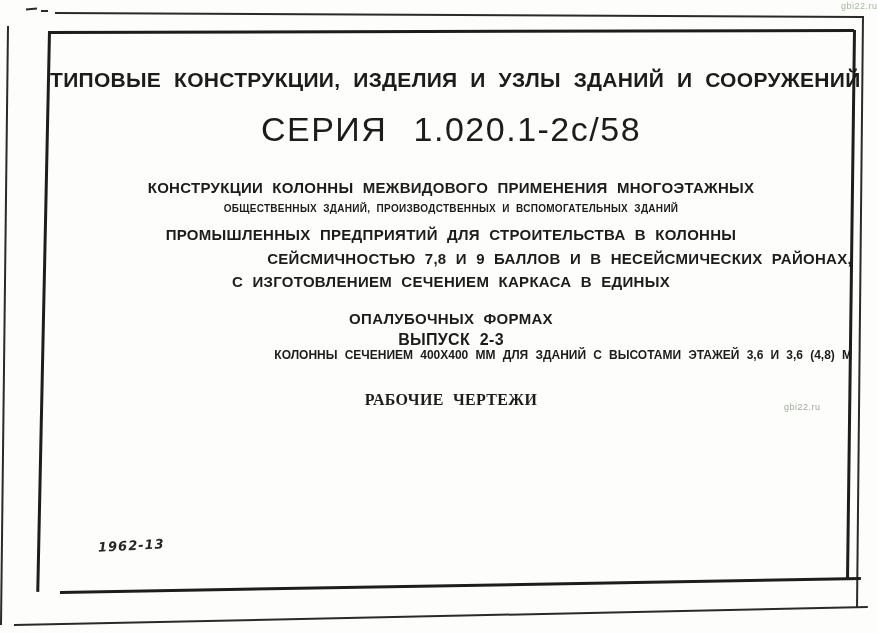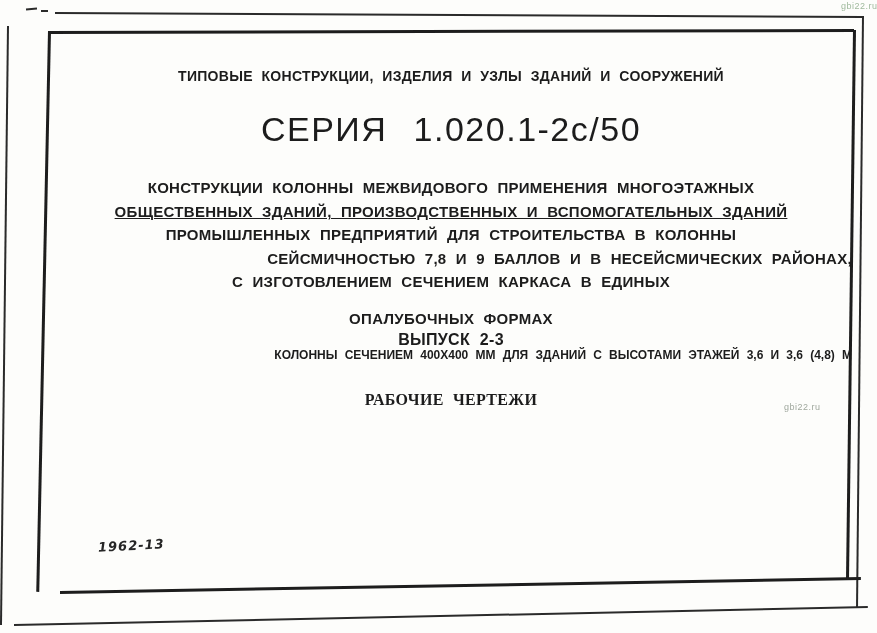--- a/index.html
+++ b/index.html
@@ -41,24 +41,24 @@
   .tline {
     position: absolute;
     left: 0; width: 100%;
     text-align: center;
     white-space: nowrap;
     font-weight: bold;
     color: #1c1c1c;
     word-spacing: 0.32em;
     letter-spacing: 0.3px;
   }
-  .doc-header   { top: 38px;  font-size: 14px; }
+  .doc-header   { top: 38px;  font-size: 21px; }
   .series-title { top: 80px;  font-size: 34px; font-weight: normal; letter-spacing: 1.5px; word-spacing: 0.45em; }
   .desc-0 { top: 149px; font-size: 15px; }
-  .desc-1 { top: 173px; font-size: 15px; text-decoration: underline; }
+  .desc-1 { top: 173px; font-size: 10px; }
   .desc-2 { top: 196px; font-size: 15px; }
   .desc-3 { top: 220px; font-size: 15px; text-align: right; }
   .desc-4 { top: 243px; font-size: 15px; }
   .desc-5 { top: 280px; font-size: 15px; }
   .issue-label  { top: 301px; font-size: 16px; }
   .subject-line { top: 318px; font-size: 12px; letter-spacing: 0px; text-align: right; }
   .doc-type     { top: 361px; font-size: 16px; font-family: Liberation Serif, serif; }
   .inventory {
     position: absolute;
     left: 48px; top: 508px;
@@ -98,21 +98,21 @@
   <div class="oline dash1"></div>
   <div class="oline dash2"></div>
 
   <div class="fline frame-top"></div>
   <div class="fline frame-right"></div>
   <div class="fline frame-bottom"></div>
   <div class="fline frame-left"></div>
 
   <div class="content">
     <div class="tline doc-header">ТИПОВЫЕ КОНСТРУКЦИИ, ИЗДЕЛИЯ И УЗЛЫ ЗДАНИЙ И СООРУЖЕНИЙ</div>
-    <div class="tline series-title">СЕРИЯ 1.020.1-2с/50</div>
+    <div class="tline series-title">СЕРИЯ 1.020.1-2с/58</div>
 
     <div class="tline desc-0">КОНСТРУКЦИИ КОЛОННЫ МЕЖВИДОВОГО ПРИМЕНЕНИЯ МНОГОЭТАЖНЫХ</div>
     <div class="tline desc-1">ОБЩЕСТВЕННЫХ ЗДАНИЙ, ПРОИЗВОДСТВЕННЫХ И ВСПОМОГАТЕЛЬНЫХ ЗДАНИЙ</div>
     <div class="tline desc-2">ПРОМЫШЛЕННЫХ ПРЕДПРИЯТИЙ ДЛЯ СТРОИТЕЛЬСТВА В КОЛОННЫ</div>
     <div class="tline desc-3">СЕЙСМИЧНОСТЬЮ 7,8 И 9 БАЛЛОВ И В НЕСЕЙСМИЧЕСКИХ РАЙОНАХ,</div>
     <div class="tline desc-4">С ИЗГОТОВЛЕНИЕМ СЕЧЕНИЕМ КАРКАСА В ЕДИНЫХ</div>
     <div class="tline desc-5">ОПАЛУБОЧНЫХ ФОРМАХ</div>
 
     <div class="tline issue-label">ВЫПУСК 2-3</div>
     <div class="tline subject-line">КОЛОННЫ СЕЧЕНИЕМ 400X400 ММ ДЛЯ ЗДАНИЙ С ВЫСОТАМИ ЭТАЖЕЙ 3,6 И 3,6 (4,8) М</div>

